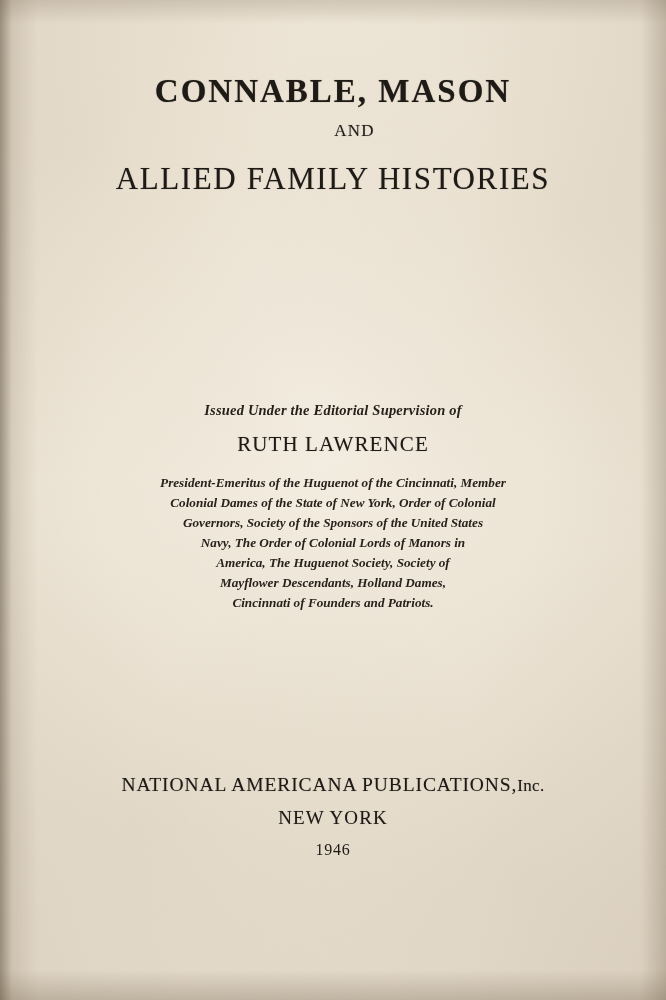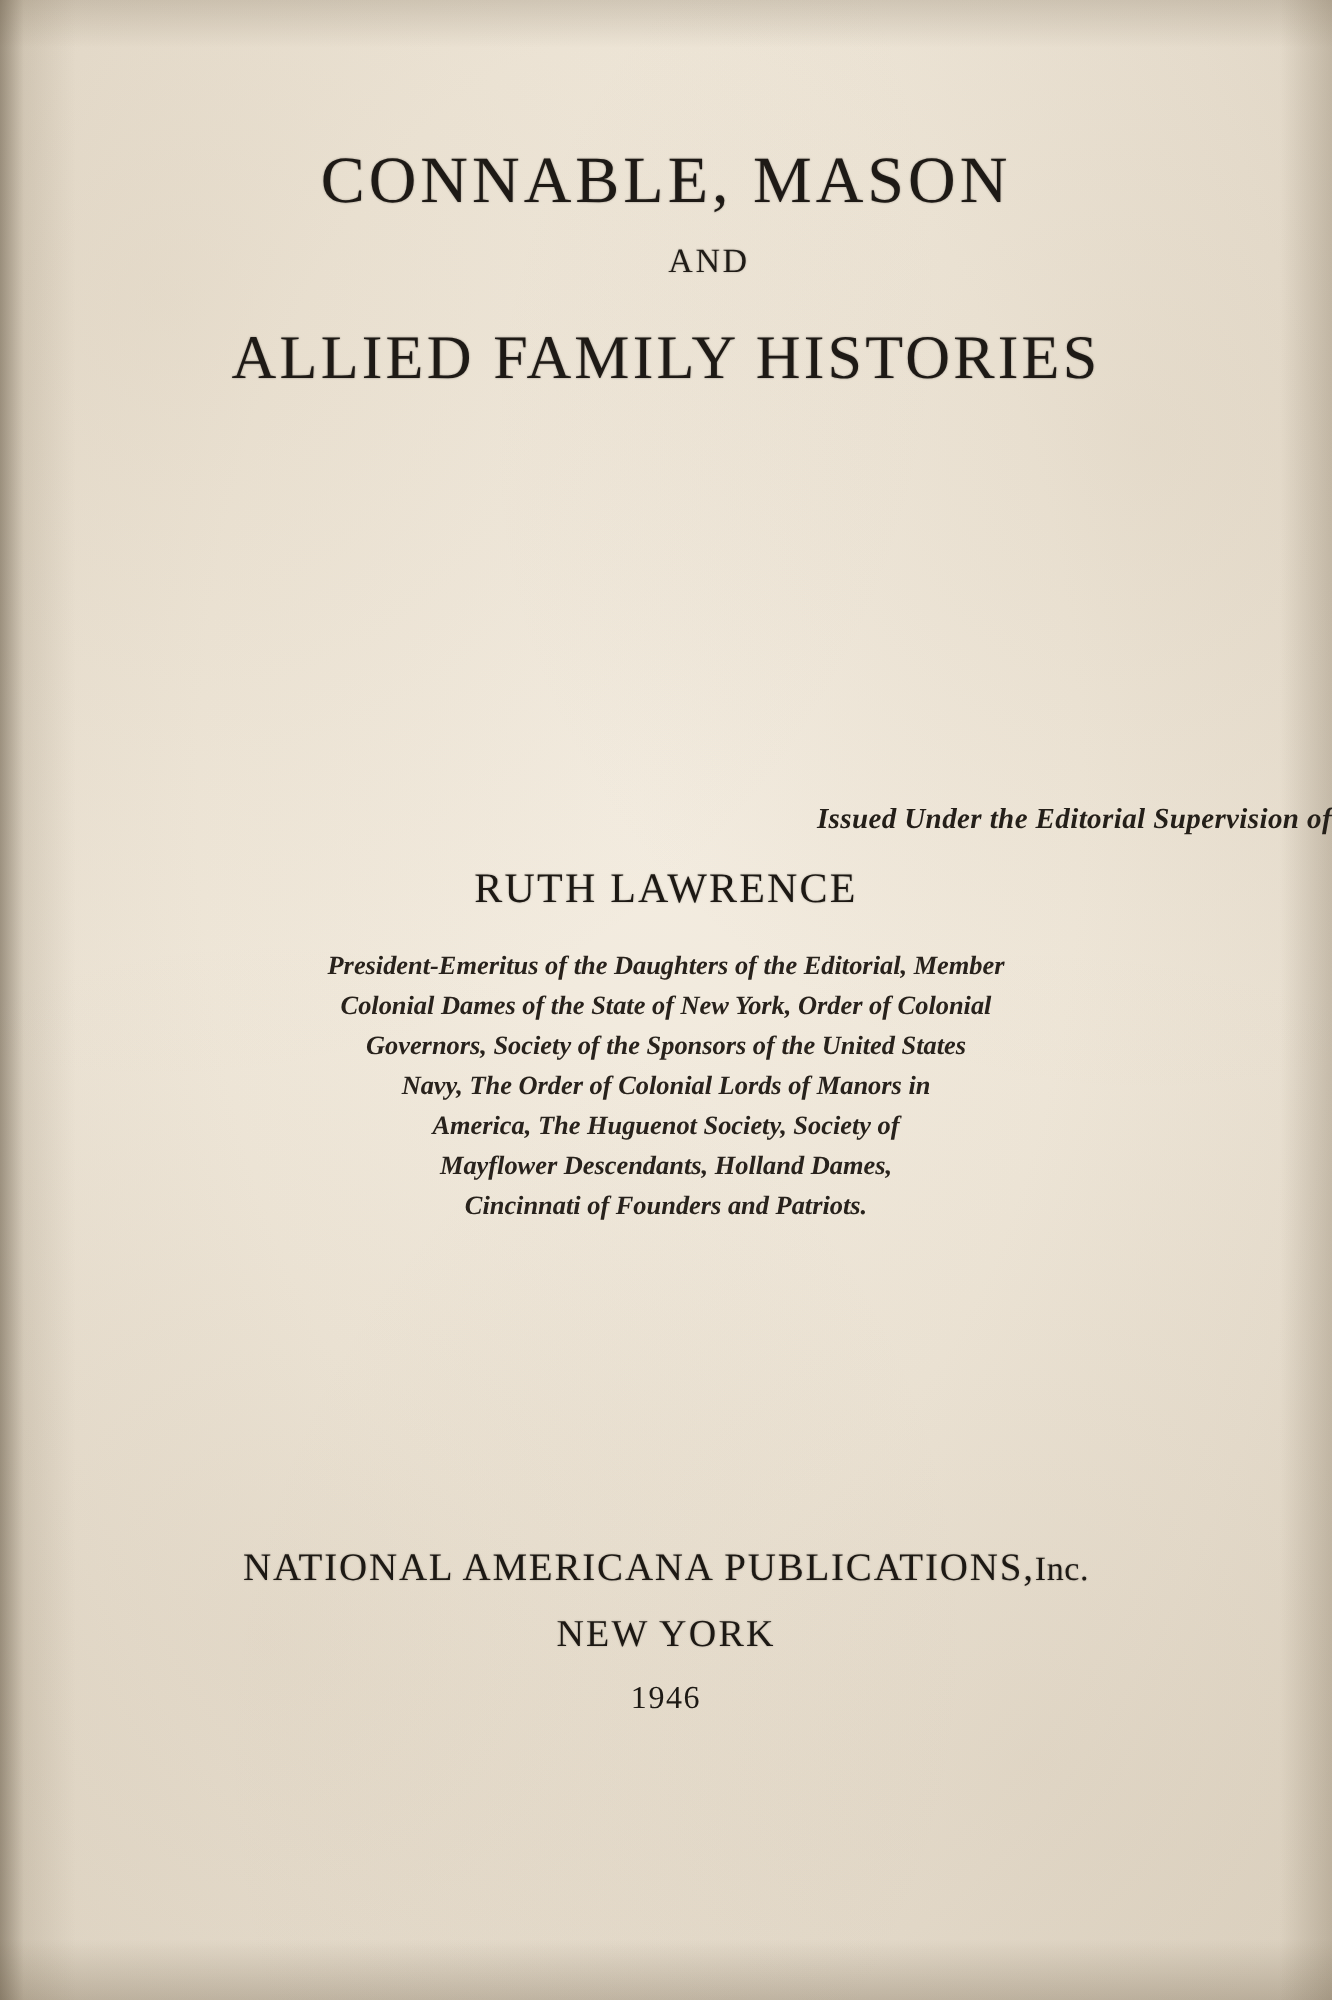--- a/index.html
+++ b/index.html
@@ -64,21 +64,21 @@
     top: 74px;
     left: 0;
     right: 0;
   }
 
   .title-line-1 {
     font-size: 33px;
     letter-spacing: 2.0px;
     line-height: 1.05;
     color: #1e1a16;
-    font-weight: 400;
+    font-weight: 700;
     text-shadow: 0 0 1px rgba(40,34,28,0.45);
   }
 
   .title-and {
     font-size: 17px;
     letter-spacing: 1.3px;
     margin-top: 12px;
     color: #201c17;
     text-shadow: 0 0 1px rgba(40,34,28,0.35);
     margin-left: 43px;
@@ -98,21 +98,20 @@
     left: 0;
     right: 0;
   }
 
   .editor-supervision {
     font-size: 14.5px;
     font-style: italic;
     font-weight: 700;
     letter-spacing: 0.2px;
     color: #241f19;
-    text-align: right;
   }
 
   .editor-name {
     font-size: 21px;
     letter-spacing: 1.1px;
     margin-top: 13px;
     color: #1d1914;
     text-shadow: 0 0 1px rgba(40,34,28,0.35);
   }
 
@@ -171,21 +170,21 @@
     <div class="title-block">
       <div class="title-line-1">CONNABLE, MASON</div>
       <div class="title-and">AND</div>
       <div class="title-line-2">ALLIED FAMILY HISTORIES</div>
     </div>
 
     <div class="editor-block">
       <div class="editor-supervision">Issued Under the Editorial Supervision of</div>
       <div class="editor-name">RUTH LAWRENCE</div>
       <div class="credentials">
-        <div>President-Emeritus of the Daughters of the Editorial, Member</div>
+        <div>President-Emeritus of the Huguenot of the Cincinnati, Member</div>
         <div>Colonial Dames of the State of New York, Order of Colonial</div>
         <div>Governors, Society of the Sponsors of the United States</div>
         <div>Navy, The Order of Colonial Lords of Manors in</div>
         <div>America, The Huguenot Society, Society of</div>
         <div>Mayflower Descendants, Holland Dames,</div>
         <div>Cincinnati of Founders and Patriots.</div>
       </div>
     </div>
 
     <div class="imprint-block">

